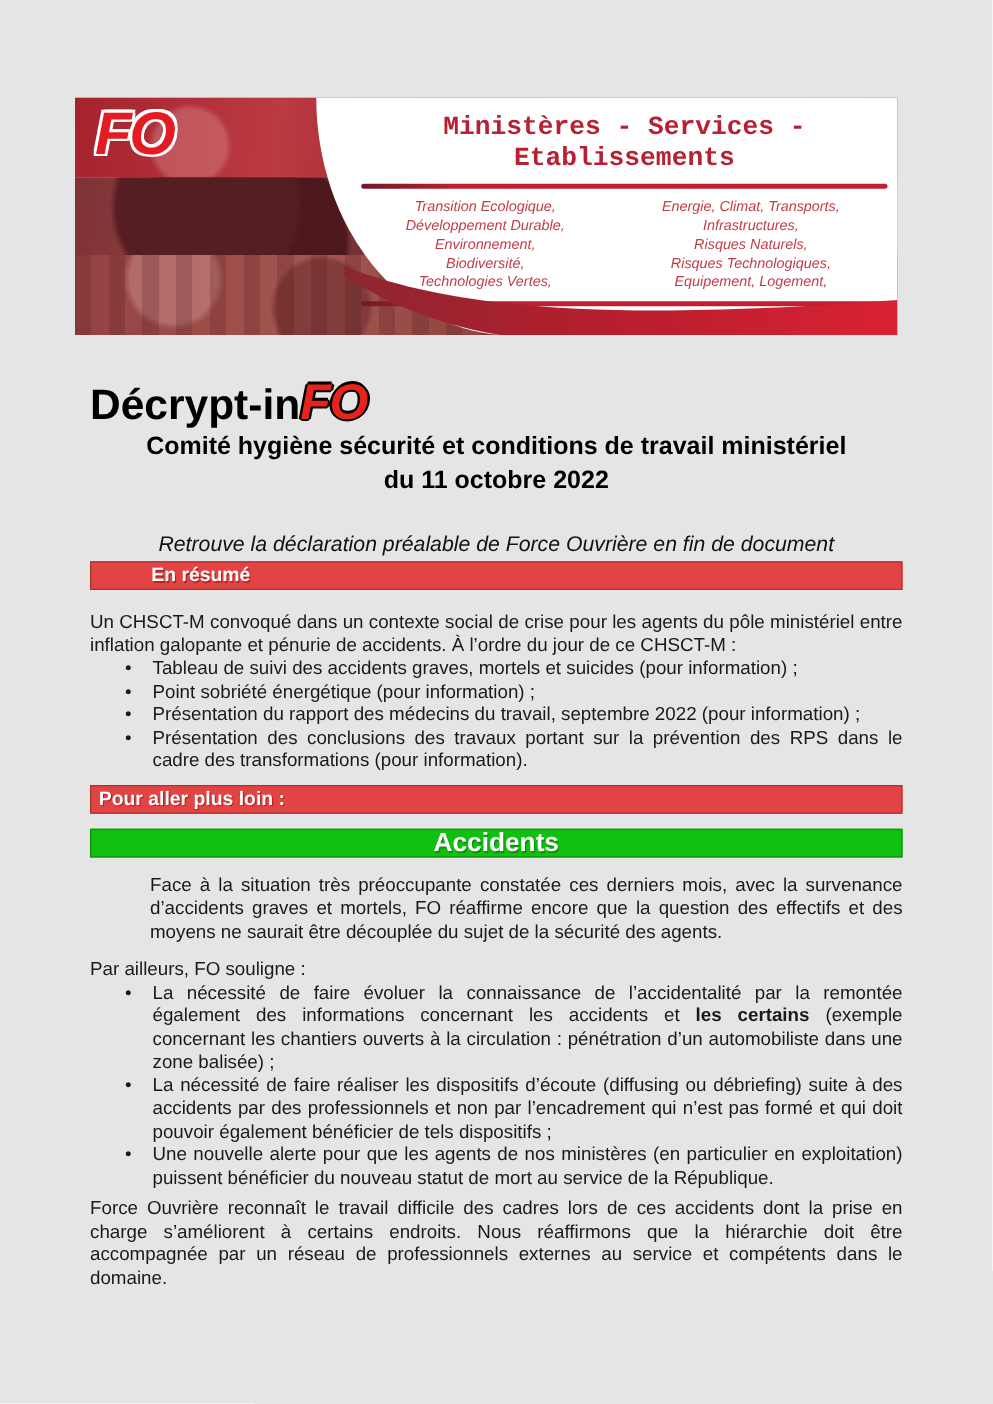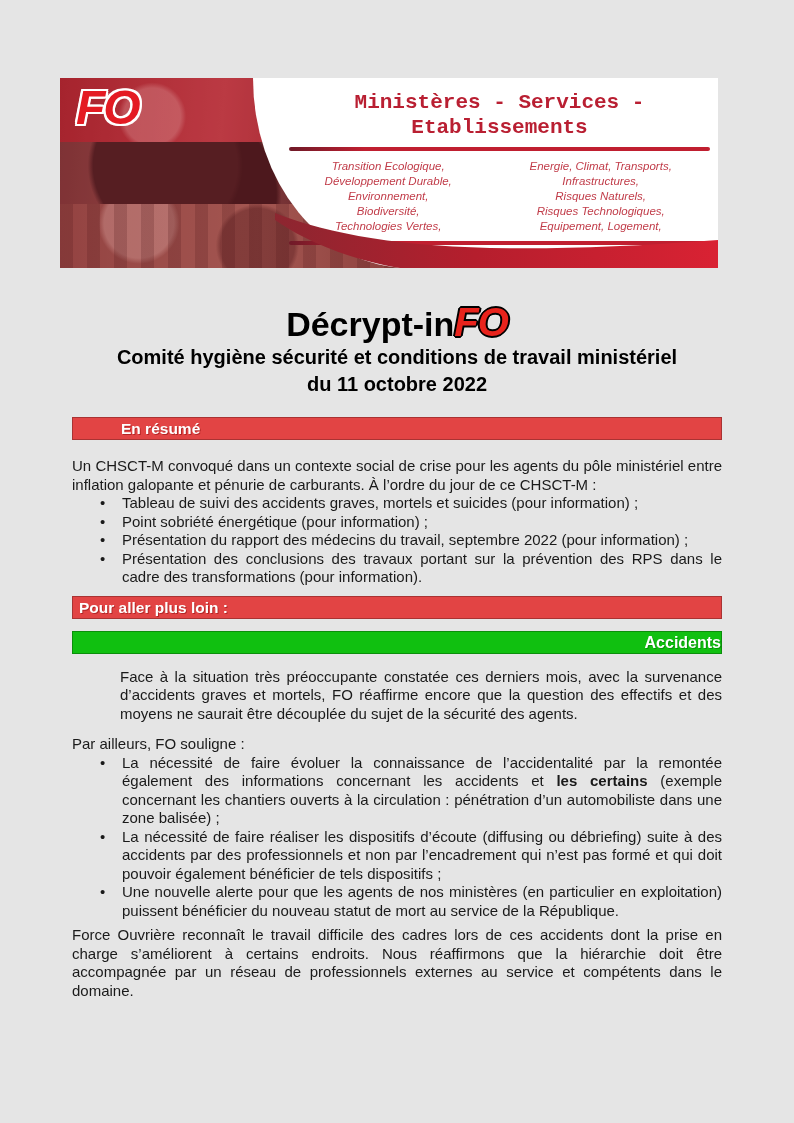--- a/index.html
+++ b/index.html
@@ -73,51 +73,51 @@
   .cols { display:flex; }
   .col { flex:1; font-size:11.5px; font-style:italic; color:#c13c49; line-height:15px; white-space:pre-line; }
   .col-mid { flex:1.1; }
   .panel-footer { font-size:23px; font-weight:bold; color:#b91f32; margin-top:9px; }
 
   .swoosh { position:absolute; left:0; bottom:0; z-index:4; display:block; }
 
   
   .content { position:absolute; left:72px; top:300px; width:650px; }
 
-  .doc-title { text-align:center; font-size:34px; font-weight:bold; line-height:40px; margin-top:2px; color:#000; }
+  .doc-title { font-size:34px; font-weight:bold; line-height:40px; margin-top:2px; color:#000; }
   .doc-title .fo {
     font-style:italic; font-size:40px; color:#e8231c; letter-spacing:-1px;
     text-shadow:
       -2px 0 0 #000, 2px 0 0 #000, 0 -2px 0 #000, 0 2px 0 #000,
       -1px -1px 0 #000, 1px 1px 0 #000, -1px 1px 0 #000, 1px -1px 0 #000;
   }
   .doc-subtitle { text-align:center; font-weight:bold; font-size:20px; line-height:27px; color:#000; }
   .intro-note { text-align:center; font-style:italic; font-size:17px; line-height:22px; margin-top:27px; color:#111; }
 
   .bar-red {
     margin-top:11px;
     background:#e24444; border:1px solid #a93333;
     color:#ffffff; font-weight:bold; font-size:15.5px;
     line-height:19px; padding:1px 0 1px 6px; height:23px;
     text-shadow:1px 1px 0 rgba(120,0,0,0.45);
   }
   .bar-green {
     background:#10c010; border:1px solid #0b8f0b;
-    color:#ffffff; font-weight:bold; font-size:16px; text-align:right;
+    color:#ffffff; font-weight:bold; font-size:21px; text-align:center;
     line-height:19px; padding:1px 0; height:23px;
     text-shadow:1px 1px 0 rgba(0,90,0,0.45);
   }
 
   .body-p { font-size:15px; line-height:18.5px; text-align:justify; margin:0; }
   .blist { list-style:none; margin:0; padding:0; }
   .blist li { position:relative; padding-left:50px; font-size:15px; line-height:18.5px; text-align:justify; }
   .blist .blt { position:absolute; left:28px; top:0; }
   .blist-2 .blt { font-size:15px; }
 
-  #bar-resume { margin-top:19px;padding-left:48px; }
+  #bar-resume { margin-top:2px;padding-left:48px; }
   #resume-intro { margin-top:17px; }
   #bar-more { margin-top:9px; }
   #bar-accidents { margin-top:12px; }
   #acc-p1 { margin-top:14px;margin-left:48px; }
   #acc-intro2 { margin-top:12px; text-align:left; }
   #closing { margin-top:6px; }
 </style>
 </head>
 <body>
 
@@ -165,24 +165,25 @@
   </div>
 
   <div class="content">
 
     <div class="doc-title">
       <span>Décrypt-in</span><span class="fo">FO</span>
     </div>
     <div class="doc-subtitle">Comité hygiène sécurité et conditions de travail ministériel</div>
     <div class="doc-subtitle">du 11 octobre 2022</div>
 
+    <div class="intro-note">Retrouve la déclaration préalable de Force Ouvrière en fin de document</div>
 
     <div class="bar-red" id="bar-resume">En résumé</div>
 
-    <p class="body-p" id="resume-intro">Un CHSCT-M convoqué dans un contexte social de crise pour les agents du pôle ministériel entre inflation galopante et pénurie de carburants. À l’ordre du jour de ce CHSCT-M :</p>
+    <p class="body-p" id="resume-intro">Un CHSCT-M convoqué dans un contexte social de crise pour les agents du pôle ministériel entre inflation galopante et pénurie de accidents. À l’ordre du jour de ce CHSCT-M :</p>
 
     <ul class="blist">
       <li><span class="blt">•</span><span>Tableau de suivi des accidents graves, mortels et suicides (pour information) ;</span></li>
       <li><span class="blt">•</span><span>Point sobriété énergétique (pour information) ;</span></li>
       <li><span class="blt">•</span><span>Présentation du rapport des médecins du travail, septembre 2022 (pour information) ;</span></li>
       <li><span class="blt">•</span><span>Présentation des conclusions des travaux portant sur la prévention des RPS dans le cadre des transformations (pour information).</span></li>
     </ul>
 
     <div class="bar-red" id="bar-more">Pour aller plus loin :</div>
 

